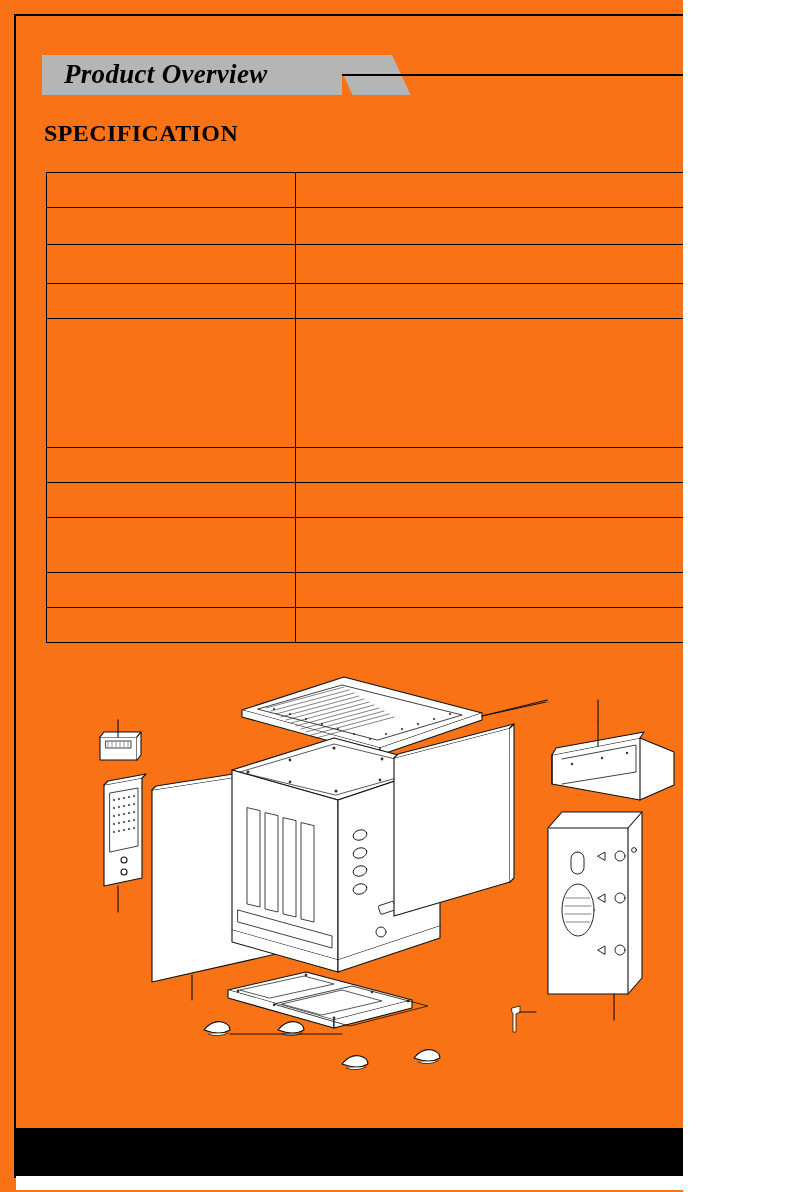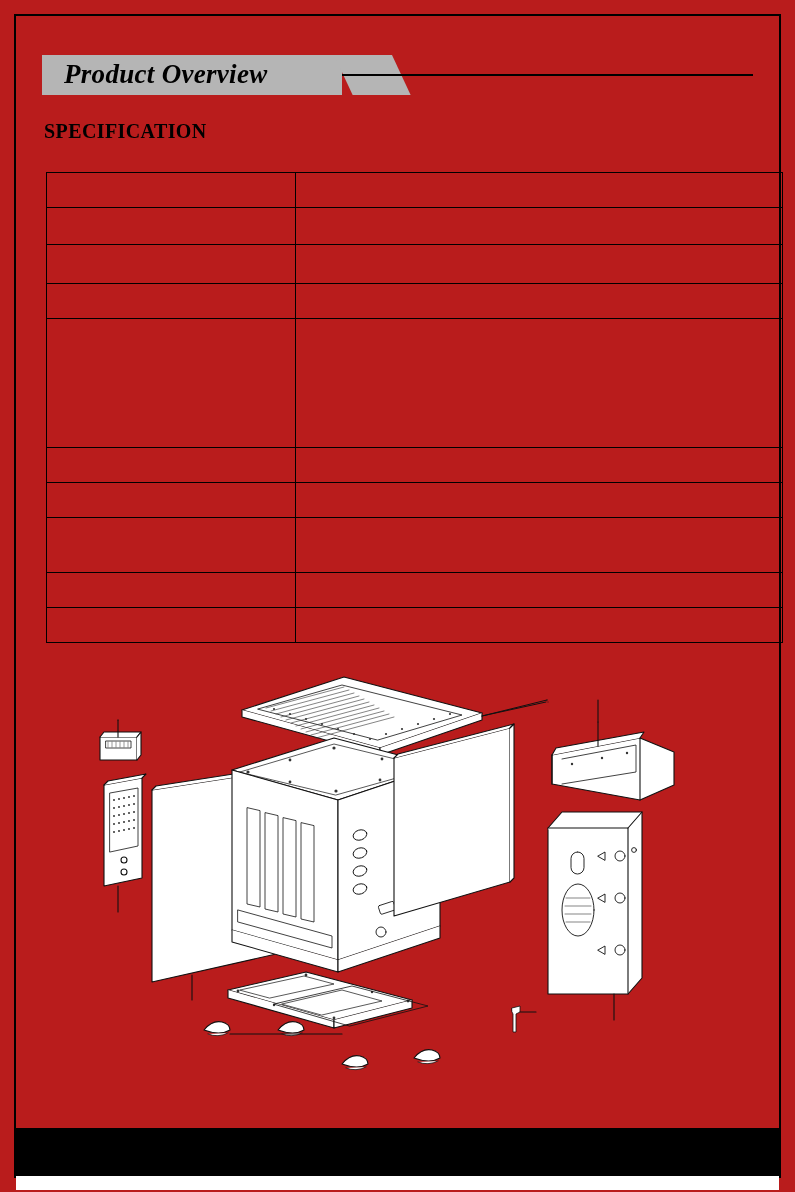--- a/index.html
+++ b/index.html
@@ -5,23 +5,23 @@
   html, body {
     margin: 0;
     padding: 0;
     background: #ffffff;
   }
   body {
     font-family: "Liberation Serif", serif;
   }
   .page {
     position: relative;
-    width: 795px;
+    width: 683px;
     height: 1192px;
-    background: #b91c1c;
+    background: #f97316;
     overflow: hidden;
     box-sizing: border-box;
   }
   
   .page-border {
     position: absolute;
     left: 14px;
     top: 14px;
     width: 767px;
     height: 1164px;
@@ -76,21 +76,21 @@
     height: 0;
     border-top: 2px solid #000;
   }
   
   .section-title {
     position: absolute;
     left: 44px;
     top: 120px;
     font-family: "Liberation Serif", serif;
     font-weight: bold;
-    font-size: 20px;
+    font-size: 24px;
     letter-spacing: 0.4px;
     color: #000;
   }
   
   .spec-table {
     position: absolute;
     left: 46px;
     top: 172px;
     width: 702px;
     border-collapse: collapse;

